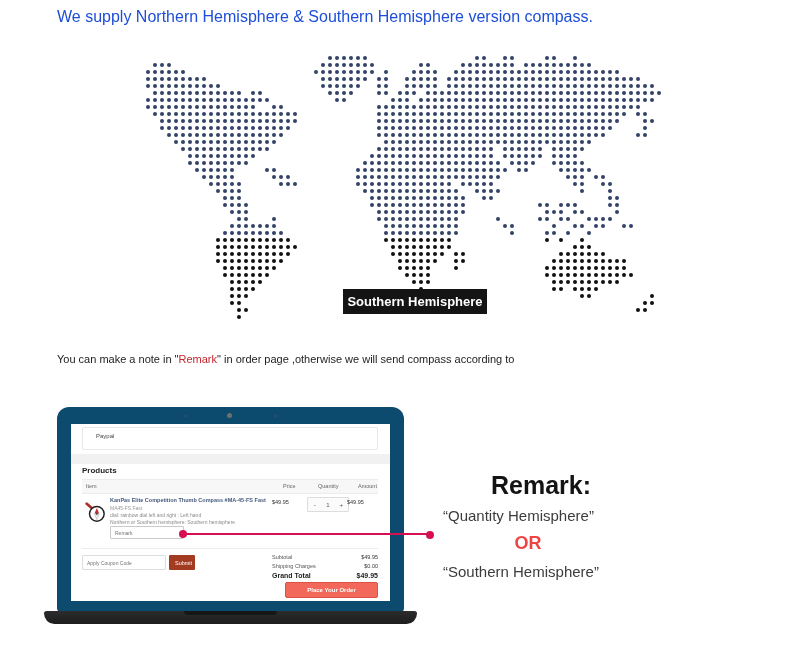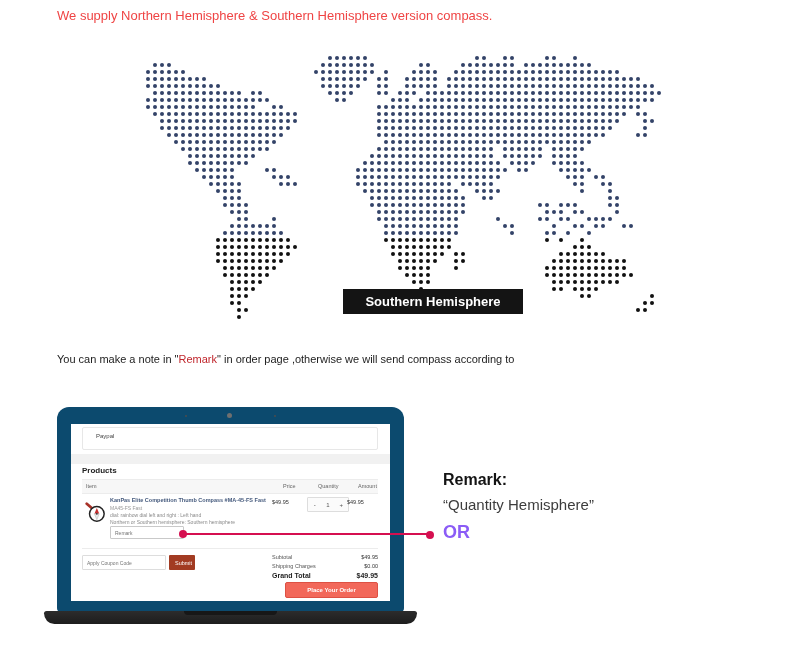--- a/index.html
+++ b/index.html
@@ -1,29 +1,29 @@
 <!DOCTYPE html>
 <html><head>
 <meta charset="utf-8">
 <style>
   html,body{margin:0;padding:0;background:#fff;}
   .page{position:relative;width:800px;height:655px;background:#ffffff;overflow:hidden;
         font-family:"Liberation Sans",sans-serif;color:#1c1c1c;}
   .abs{position:absolute;}
 
   
-  .heading{left:57px;top:8px;font-size:13px;color:#ef4444;}
+  .heading{left:57px;top:8px;font-size:16px;color:#1d4ed8;}
   .note{left:57px;top:348px;font-size:11px;line-height:23px;width:710px;color:#1c1c1c;}
   .note .red{color:#c0262c;}
 
   
   .map-svg{left:145px;top:55px;width:525px;height:266px;}
   .map-label-n{left:340px;top:119px;width:158px;height:23px;background:#fff;border:2px solid #111;
                display:flex;align-items:center;justify-content:center;font-size:13px;font-weight:bold;color:#111;}
-  .map-label-s{left:343px;top:289px;width:180px;height:25px;background:#141414;
+  .map-label-s{left:343px;top:289px;width:144px;height:25px;background:#141414;
                display:flex;align-items:center;justify-content:center;font-size:13px;font-weight:bold;color:#fff;}
 
   
   .laptop{left:57px;top:407px;width:347px;height:205px;background:#0c4a6e;border-radius:12px 12px 4px 4px;z-index:1;}
   .webcam{left:170px;top:6px;width:5px;height:5px;border-radius:50%;background:#6f6f6f;}
   .cam-dot{width:2px;height:2px;border-radius:50%;background:#4c4c4c;top:8px;}
   .base{left:44px;top:611px;width:373px;height:13px;background:linear-gradient(#2c2c2c,#1d1d1d);
         border-radius:3px 3px 12px 12px;z-index:1;}
   .base-notch{left:140px;top:0;width:93px;height:4px;background:#171717;border-radius:0 0 6px 6px;}
 
@@ -65,23 +65,23 @@
   .order-btn{left:214px;top:158px;width:93px;height:16px;background:#f2685a;border:1px solid #dd5144;border-radius:2px;
              color:#fff;font-size:6px;font-weight:bold;font-family:"Liberation Sans",sans-serif;position:absolute;cursor:pointer;}
 
   
   .conn-line{left:183px;top:533px;width:247px;height:2px;background:#d50f50;z-index:3;}
   .conn-dot{width:8px;height:8px;border-radius:50%;background:#d50f50;z-index:3;}
   .dot-l{left:179px;top:530px;} .dot-r{left:426px;top:531px;}
 
   
   .remark-block{left:443px;top:471px;width:196px;z-index:2;}
-  .remark-title{font-size:16px;font-weight:bold;color:#141414;margin-bottom:7px;}
+  .remark-title{font-size:25px;font-weight:bold;color:#141414;margin-bottom:7px;text-align:center;}
   .remark-line{font-size:15px;color:#3c3c3c;margin-bottom:3px;}
-  .remark-or{font-size:18px;font-weight:bold;color:#8b5cf6;width:170px;margin:9px 0;}
+  .remark-or{font-size:18px;font-weight:bold;color:#ef4444;text-align:center;width:170px;margin:9px 0;}
 </style>
 </head>
 <body>
 
 <div class="page">
 
   <div class="abs heading">We supply Northern Hemisphere &amp; Southern Hemisphere version compass.</div>
 
   <svg class="abs map-svg" id="map-svg" viewBox="0 0 525 266" xmlns="http://www.w3.org/2000/svg">
       <circle cx="185" cy="3" r="2" fill="#334368"></circle>
@@ -1378,15 +1378,16 @@
   </div>
 
   <div class="abs conn-line"></div>
   <div class="abs conn-dot dot-l"></div>
   <div class="abs conn-dot dot-r"></div>
 
   <div class="abs remark-block">
     <div class="remark-title">Remark:</div>
     <div class="remark-line">“Quantity Hemisphere”</div>
     <div class="remark-or">OR</div>
+    <div class="remark-line">“Southern Hemisphere”</div>
   </div>
 
 </div>
 
 </body></html>

